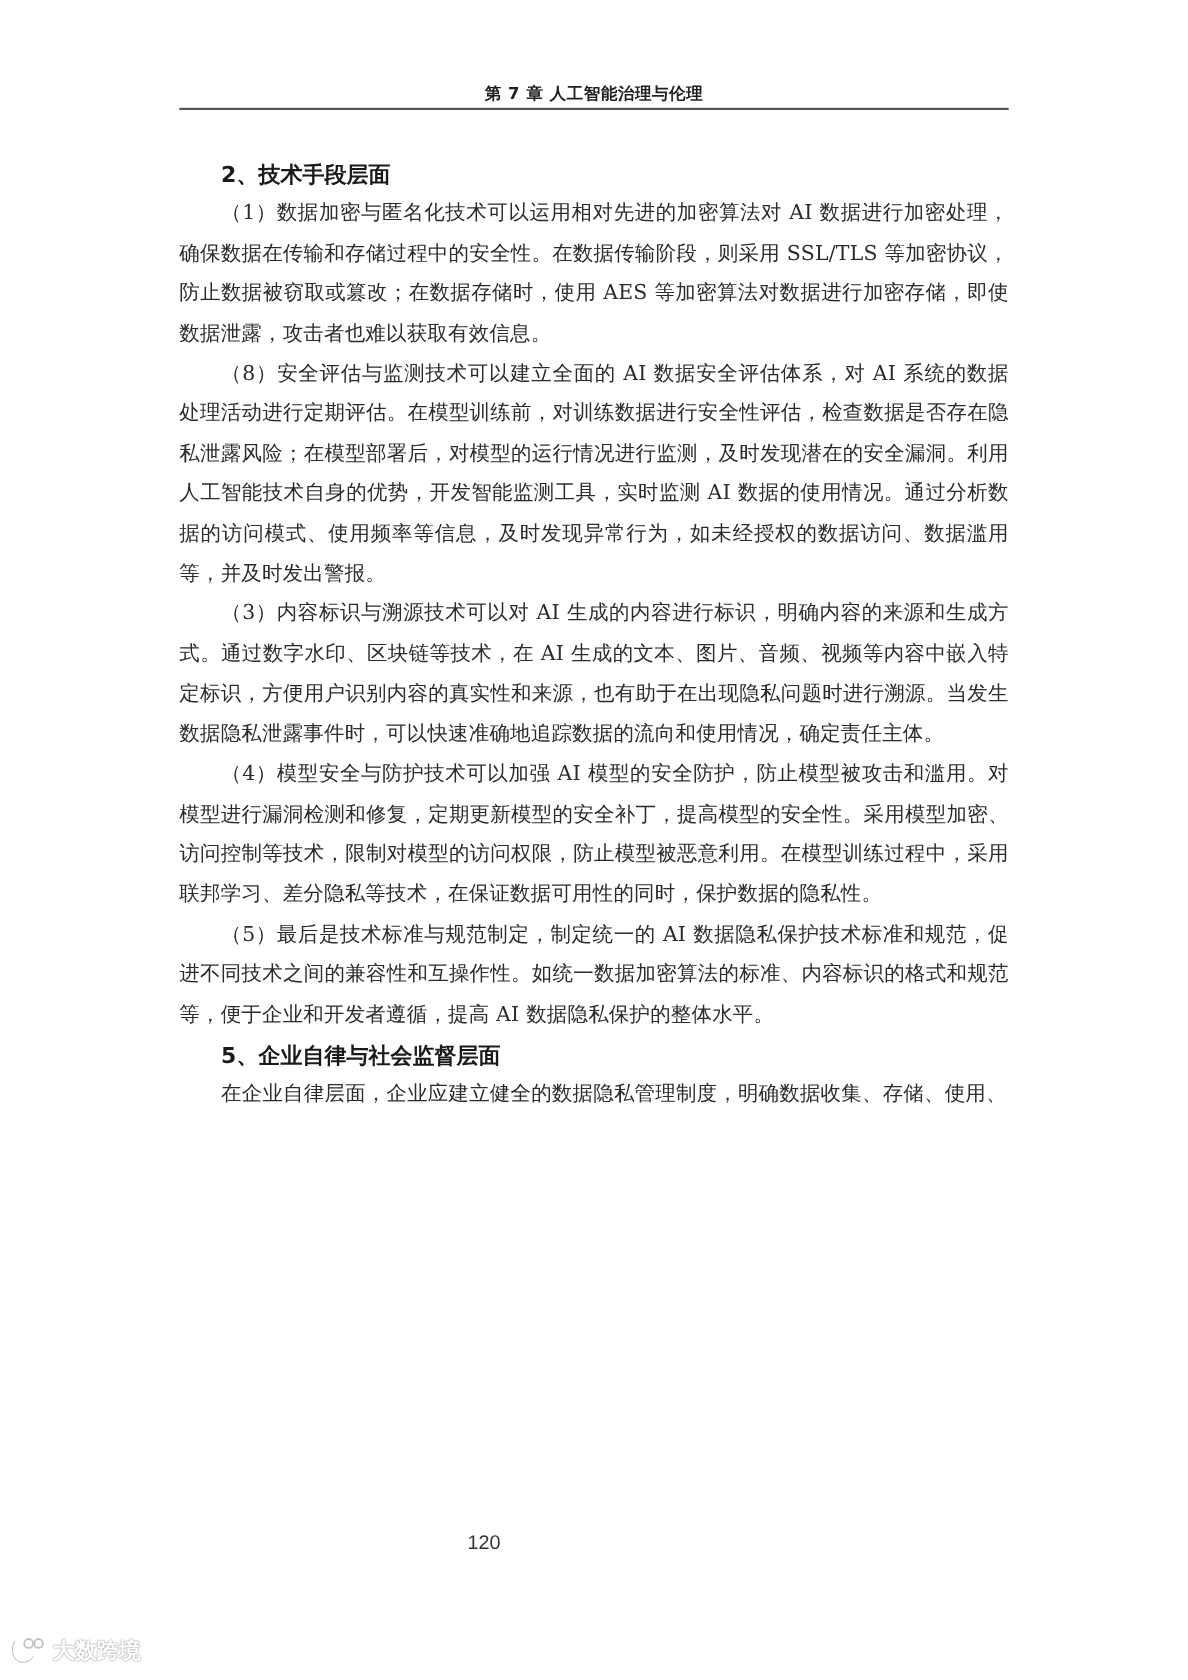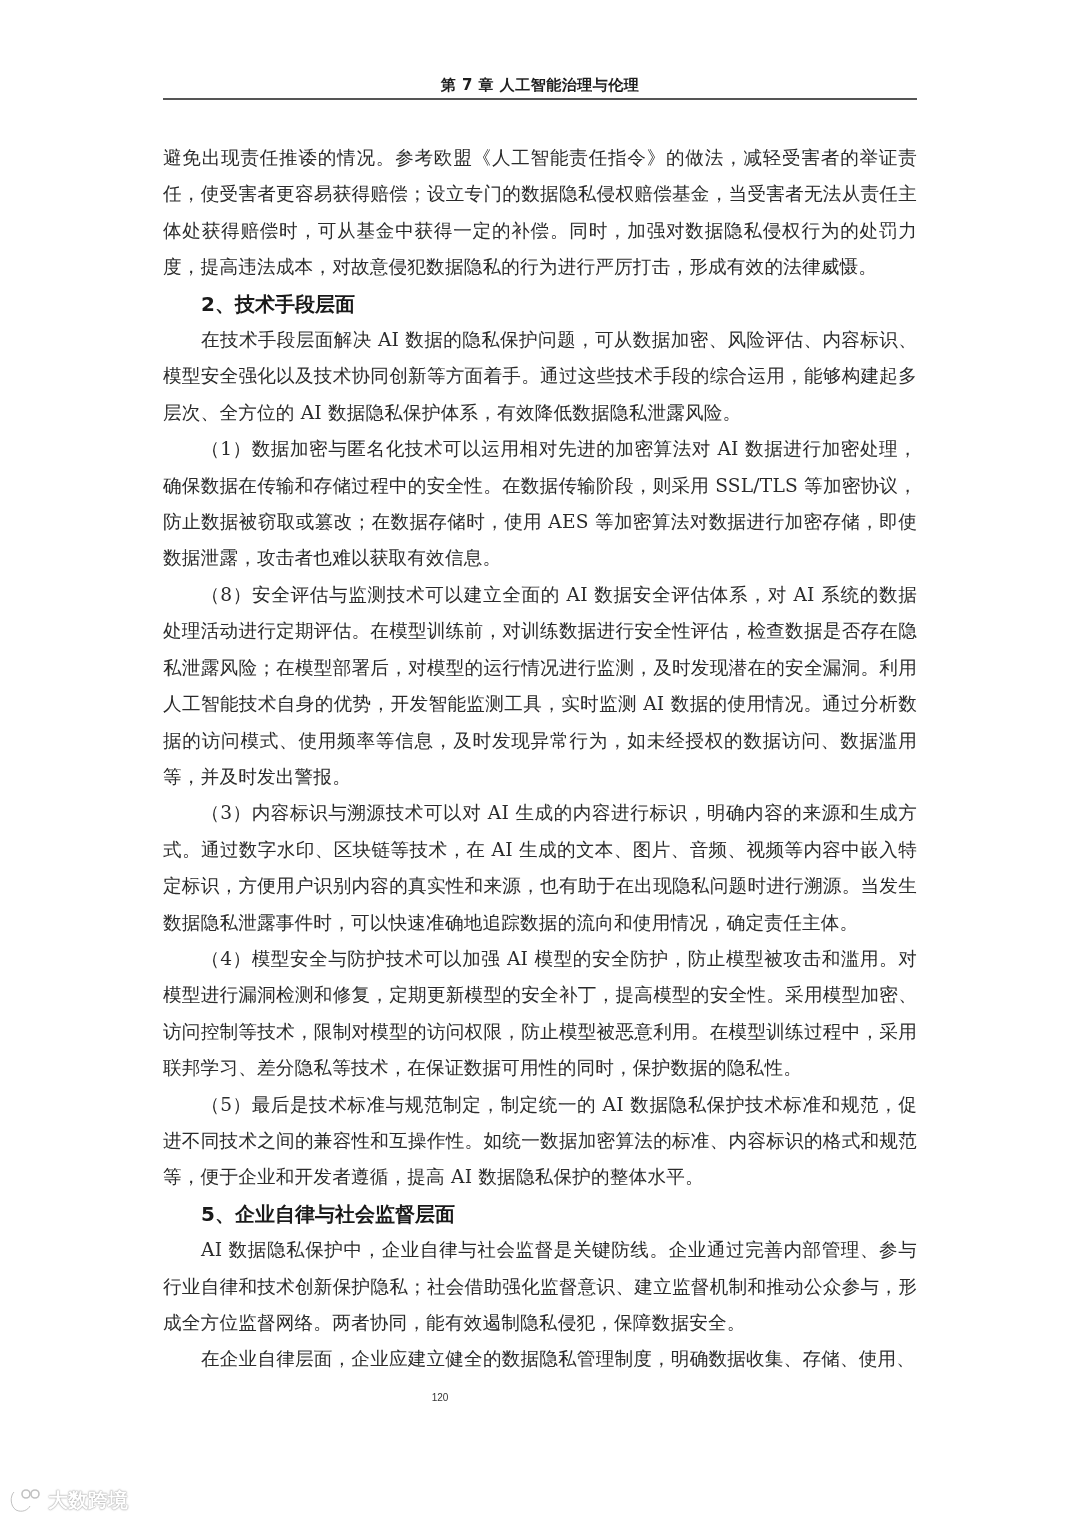--- a/index.html
+++ b/index.html
@@ -9,43 +9,40 @@
             font-family:"DejaVu Sans","Liberation Sans",sans-serif; font-weight:bold;
             font-size:15px; color:#1e1e1e; letter-spacing:0.5px; }
   .rule { position:absolute; left:163px; top:98px; width:754px; height:2px; background:#555; }
   .content { position:absolute; left:163px; top:140px; width:754px; }
   .p { font-size:18.6px; line-height:36.4px; text-align:justify; text-align-last:left;
        margin:0; letter-spacing:0.2px; }
   .indent { text-indent:38px; }
   .h { font-family:"DejaVu Sans","Liberation Sans",sans-serif; font-weight:bold;
        font-size:20px; line-height:36.4px; margin:0; padding-left:38px; color:#1a1a1a; }
   .pageno { position:absolute; left:0; width:880px; top:1392px; text-align:center;
-            font-family:"Liberation Sans",sans-serif; font-size:10px; color:#333; }
+            font-family:"Liberation Sans",sans-serif; font-size:18px; color:#333; }
   .wm { position:absolute; left:8px; top:1486px; display:flex; align-items:center;
         font-family:"DejaVu Sans",sans-serif; font-size:20px; font-weight:bold;
         color:#fff; opacity:0.9; text-shadow:0 0 2px #999, 0 0 1px #888; }
   .wm-logo { width:36px; height:28px; margin-right:4px; }
 </style>
 </head>
 <body>
 
 <div class="header">第 7 章  人工智能治理与伦理</div>
 <div class="rule"></div>
 
 <div class="content">
-  <p class="p">避免出现责任推诿的情况。参考欧盟《人工智能责任指令》的做法，减轻受害者的举证责任，使受害者更容易获得赔偿；设立专门的数据隐私侵权赔偿基金，当受害者无法从责任主体处获得赔偿时，可从基金中获得一定的补偿。同时，加强对数据隐私侵权行为的处罚力度，提高违法成本，对故意侵犯数据隐私的行为进行严厉打击，形成有效的法律威慑。</p>
   <p class="h">2、技术手段层面</p>
-  <p class="p indent">在技术手段层面解决 AI 数据的隐私保护问题，可从数据加密、风险评估、内容标识、模型安全强化以及技术协同创新等方面着手。通过这些技术手段的综合运用，能够构建起多层次、全方位的 AI 数据隐私保护体系，有效降低数据隐私泄露风险。</p>
   <p class="p indent">（1）数据加密与匿名化技术可以运用相对先进的加密算法对 AI 数据进行加密处理，确保数据在传输和存储过程中的安全性。在数据传输阶段，则采用 SSL/TLS 等加密协议，防止数据被窃取或篡改；在数据存储时，使用 AES 等加密算法对数据进行加密存储，即使数据泄露，攻击者也难以获取有效信息。</p>
   <p class="p indent">（8）安全评估与监测技术可以建立全面的 AI 数据安全评估体系，对 AI 系统的数据处理活动进行定期评估。在模型训练前，对训练数据进行安全性评估，检查数据是否存在隐私泄露风险；在模型部署后，对模型的运行情况进行监测，及时发现潜在的安全漏洞。利用人工智能技术自身的优势，开发智能监测工具，实时监测 AI 数据的使用情况。通过分析数据的访问模式、使用频率等信息，及时发现异常行为，如未经授权的数据访问、数据滥用等，并及时发出警报。</p>
   <p class="p indent">（3）内容标识与溯源技术可以对 AI 生成的内容进行标识，明确内容的来源和生成方式。通过数字水印、区块链等技术，在 AI 生成的文本、图片、音频、视频等内容中嵌入特定标识，方便用户识别内容的真实性和来源，也有助于在出现隐私问题时进行溯源。当发生数据隐私泄露事件时，可以快速准确地追踪数据的流向和使用情况，确定责任主体。</p>
   <p class="p indent">（4）模型安全与防护技术可以加强 AI 模型的安全防护，防止模型被攻击和滥用。对模型进行漏洞检测和修复，定期更新模型的安全补丁，提高模型的安全性。采用模型加密、访问控制等技术，限制对模型的访问权限，防止模型被恶意利用。在模型训练过程中，采用联邦学习、差分隐私等技术，在保证数据可用性的同时，保护数据的隐私性。</p>
   <p class="p indent">（5）最后是技术标准与规范制定，制定统一的 AI 数据隐私保护技术标准和规范，促进不同技术之间的兼容性和互操作性。如统一数据加密算法的标准、内容标识的格式和规范等，便于企业和开发者遵循，提高 AI 数据隐私保护的整体水平。</p>
   <p class="h">5、企业自律与社会监督层面</p>
-  <p class="p indent">AI 数据隐私保护中，企业自律与社会监督是关键防线。企业通过完善内部管理、参与行业自律和技术创新保护隐私；社会借助强化监督意识、建立监督机制和推动公众参与，形成全方位监督网络。两者协同，能有效遏制隐私侵犯，保障数据安全。</p>
   <p class="p indent">在企业自律层面，企业应建立健全的数据隐私管理制度，明确数据收集、存储、使用、</p>
 </div>
 
 <div class="pageno">120</div>
 
 <div class="wm">
   <svg class="wm-logo" viewBox="0 0 36 28">
     <path d="M6 6 C2 10 2 20 8 24 C14 27 20 24 22 20" fill="none" stroke="#fff" stroke-width="3"></path>
     <path d="M6 6 C2 10 2 20 8 24 C14 27 20 24 22 20" fill="none" stroke="#aaa" stroke-width="0.8"></path>
     <circle cx="18" cy="8" r="4" fill="none" stroke="#bbb" stroke-width="1.6"></circle>

